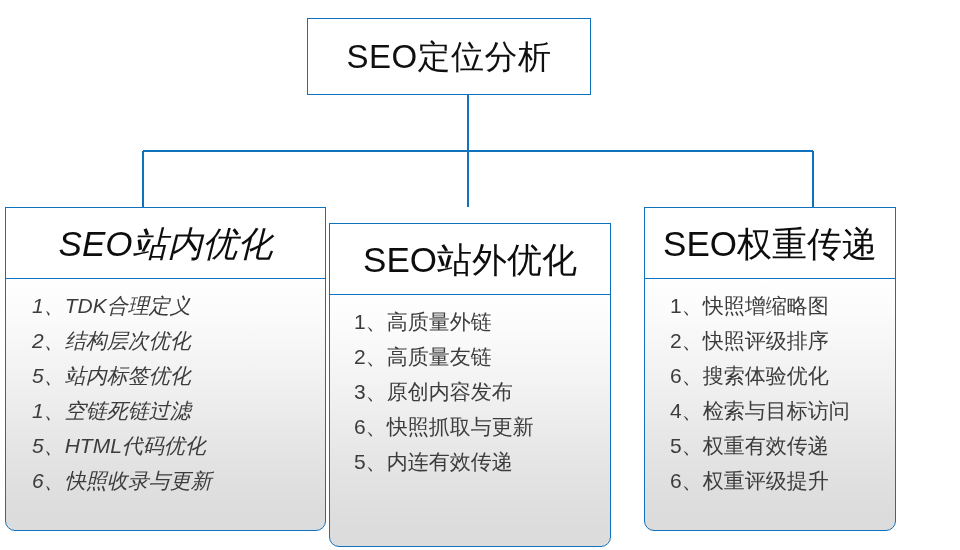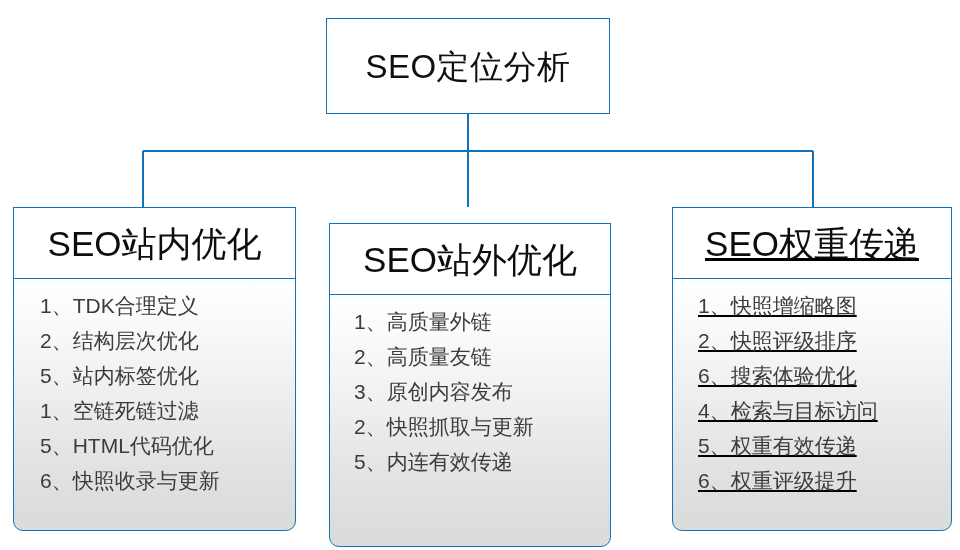--- a/index.html
+++ b/index.html
@@ -25,24 +25,24 @@
     left: 0;
     top: 0;
     width: 960px;
     height: 550px;
     pointer-events: none;
   }
 
   
   .root-node {
     position: absolute;
-    left: 326px;
+    left: 307px;
     top: 18px;
     width: 284px;
-    height: 96px;
+    height: 77px;
     box-sizing: border-box;
     border: 1.6px solid #1072bd;
     background: #ffffff;
     display: flex;
     align-items: center;
     justify-content: center;
   }
   .root-title {
     font-size: 33px;
     color: #101010;
@@ -91,23 +91,23 @@
   .branch-list li {
     font-size: 21px;
     color: #3c3c3c;
     line-height: 35px;
     height: 35px;
     white-space: nowrap;
     text-align: left;
   }
 
   
-  #branch-1 { left: 13px;   width: 283px; }
+  #branch-1 { left: 5px;   width: 321px; font-style: italic; }
   #branch-2 { left: 329px; width: 282px; margin-top: 16px; }
-  #branch-3 { left: 672px; width: 280px; text-decoration: underline; }
+  #branch-3 { left: 644px; width: 252px; }
 
   #branch-1 .branch-list { padding-left: 26px; }
   #branch-2 .branch-list { padding-left: 24px; }
   #branch-3 .branch-list { padding-left: 25px; }
 </style>
 </head>
 <body>
 
 <div id="diagram">
 
@@ -143,21 +143,21 @@
 
   <div class="branch" id="branch-2">
     <div class="branch-header">
       <span class="branch-header-title">SEO站外优化</span>
     </div>
     <div class="branch-list-box">
       <ul class="branch-list">
         <li>1、高质量外链</li>
         <li>2、高质量友链</li>
         <li>3、原创内容发布</li>
-        <li>2、快照抓取与更新</li>
+        <li>6、快照抓取与更新</li>
         <li>5、内连有效传递</li>
       </ul>
     </div>
   </div>
 
   <div class="branch" id="branch-3">
     <div class="branch-header">
       <span class="branch-header-title">SEO权重传递</span>
     </div>
     <div class="branch-list-box">

